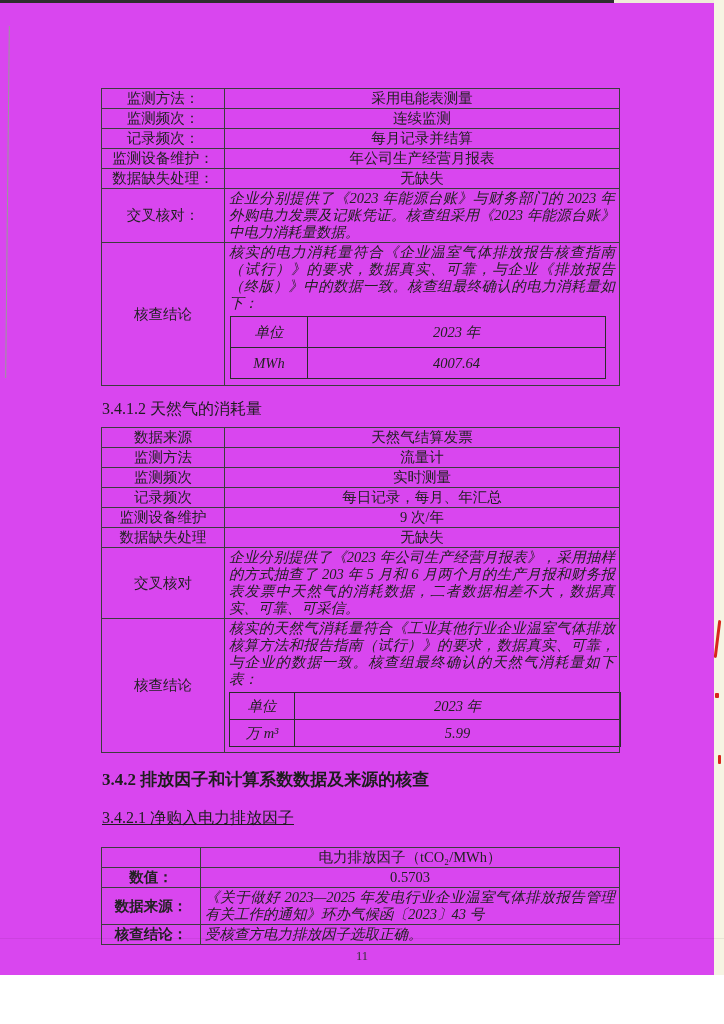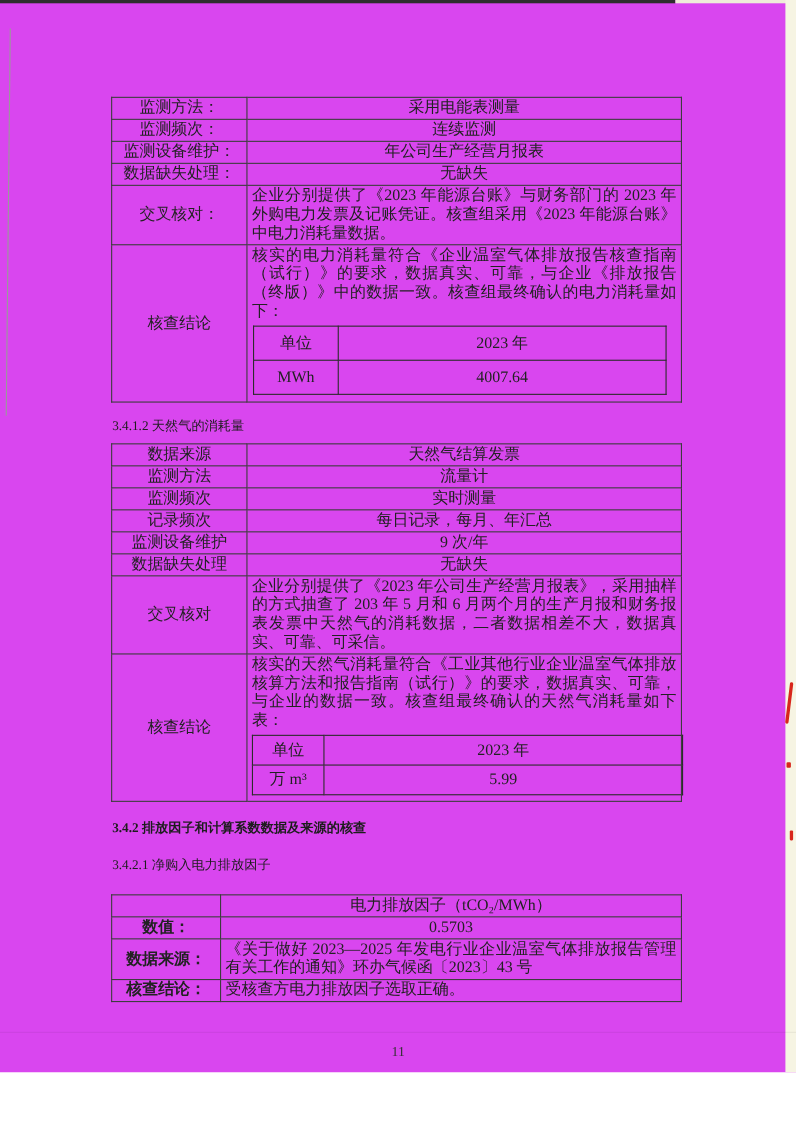--- a/index.html
+++ b/index.html
@@ -28,37 +28,37 @@
   table.doc td {
     border:1px solid #3d3d3d;
     font-size:14.5px;
     line-height:17px;
     padding:1px 4px;
     vertical-align:middle;
   }
   td.lbl { width:123px; text-align:center; }
   table.t3 td.lbl { width:99px;font-weight:bold; }
   td.val { text-align:center; }
-  td.valp { text-align:justify; padding:3px 7px; }
+  td.valp { text-align:justify; padding:3px 7px;font-style:italic; }
   .r td { height:20px; }
   .concl-text { text-align:justify; line-height:17px; }
 
   table.inner { border-collapse:collapse; table-layout:fixed; }
   table.inner td { border:1.5px solid #2c2c2c; text-align:center; font-size:14.5px; }
   table.inner-1 { width:376px; margin:4px 0 5px 1px; }
   table.inner-1 td { height:31px; }
   table.inner-1 td.iu { width:77px; }
   table.inner-2 { width:392px; margin:4px 0 4px 0px; }
   table.inner-2 td { height:27px; }
   table.inner-2 td.iu { width:65px; }
 
-  .heading { font-size:12px; font-weight:normal; color:#1d1d1d; }
+  .heading { font-size:16px; font-weight:normal; color:#1d1d1d; }
   .h-3412 { margin:13px 0 7px 1px; }
-  .h-342  { margin:15px 0 0 1px; font-weight:bold; font-size:12px;font-family:Liberation Serif, serif; }
-  .h-3421 { margin:17px 0 7px 1px; }
+  .h-342  { margin:15px 0 0 1px; font-weight:bold; font-size:17px;font-family:Liberation Serif, serif; }
+  .h-3421 { margin:17px 0 7px 1px;text-decoration:underline; }
   .t2-wrap { margin-top:0; }
   .t3-wrap { margin-top:18px; }
 
   .page-number {
     position:absolute; left:0; top:949px; width:724px;
     text-align:center; font-size:12.5px;
     font-family:Liberation Serif, serif;
     color:#333;
   }
 </style>
@@ -82,20 +82,24 @@
       <tbody>
           <tr class="r">
         <td class="lbl">监测方法：</td>
         <td class="val">采用电能表测量</td>
       </tr>
       <tr class="r">
         <td class="lbl">监测频次：</td>
         <td class="val">连续监测</td>
       </tr>
       <tr class="r">
+        <td class="lbl">记录频次：</td>
+        <td class="val">每月记录并结算</td>
+      </tr>
+      <tr class="r">
         <td class="lbl">监测设备维护：</td>
         <td class="val">年公司生产经营月报表</td>
       </tr>
       <tr class="r">
         <td class="lbl">数据缺失处理：</td>
         <td class="val">无缺失</td>
       </tr>
       <tr>
         <td class="lbl">交叉核对：</td>
         <td class="valp">企业分别提供了《2023 年能源台账》与财务部门的 2023 年外购电力发票及记账凭证。核查组采用《2023 年能源台账》中电力消耗量数据。</td>

